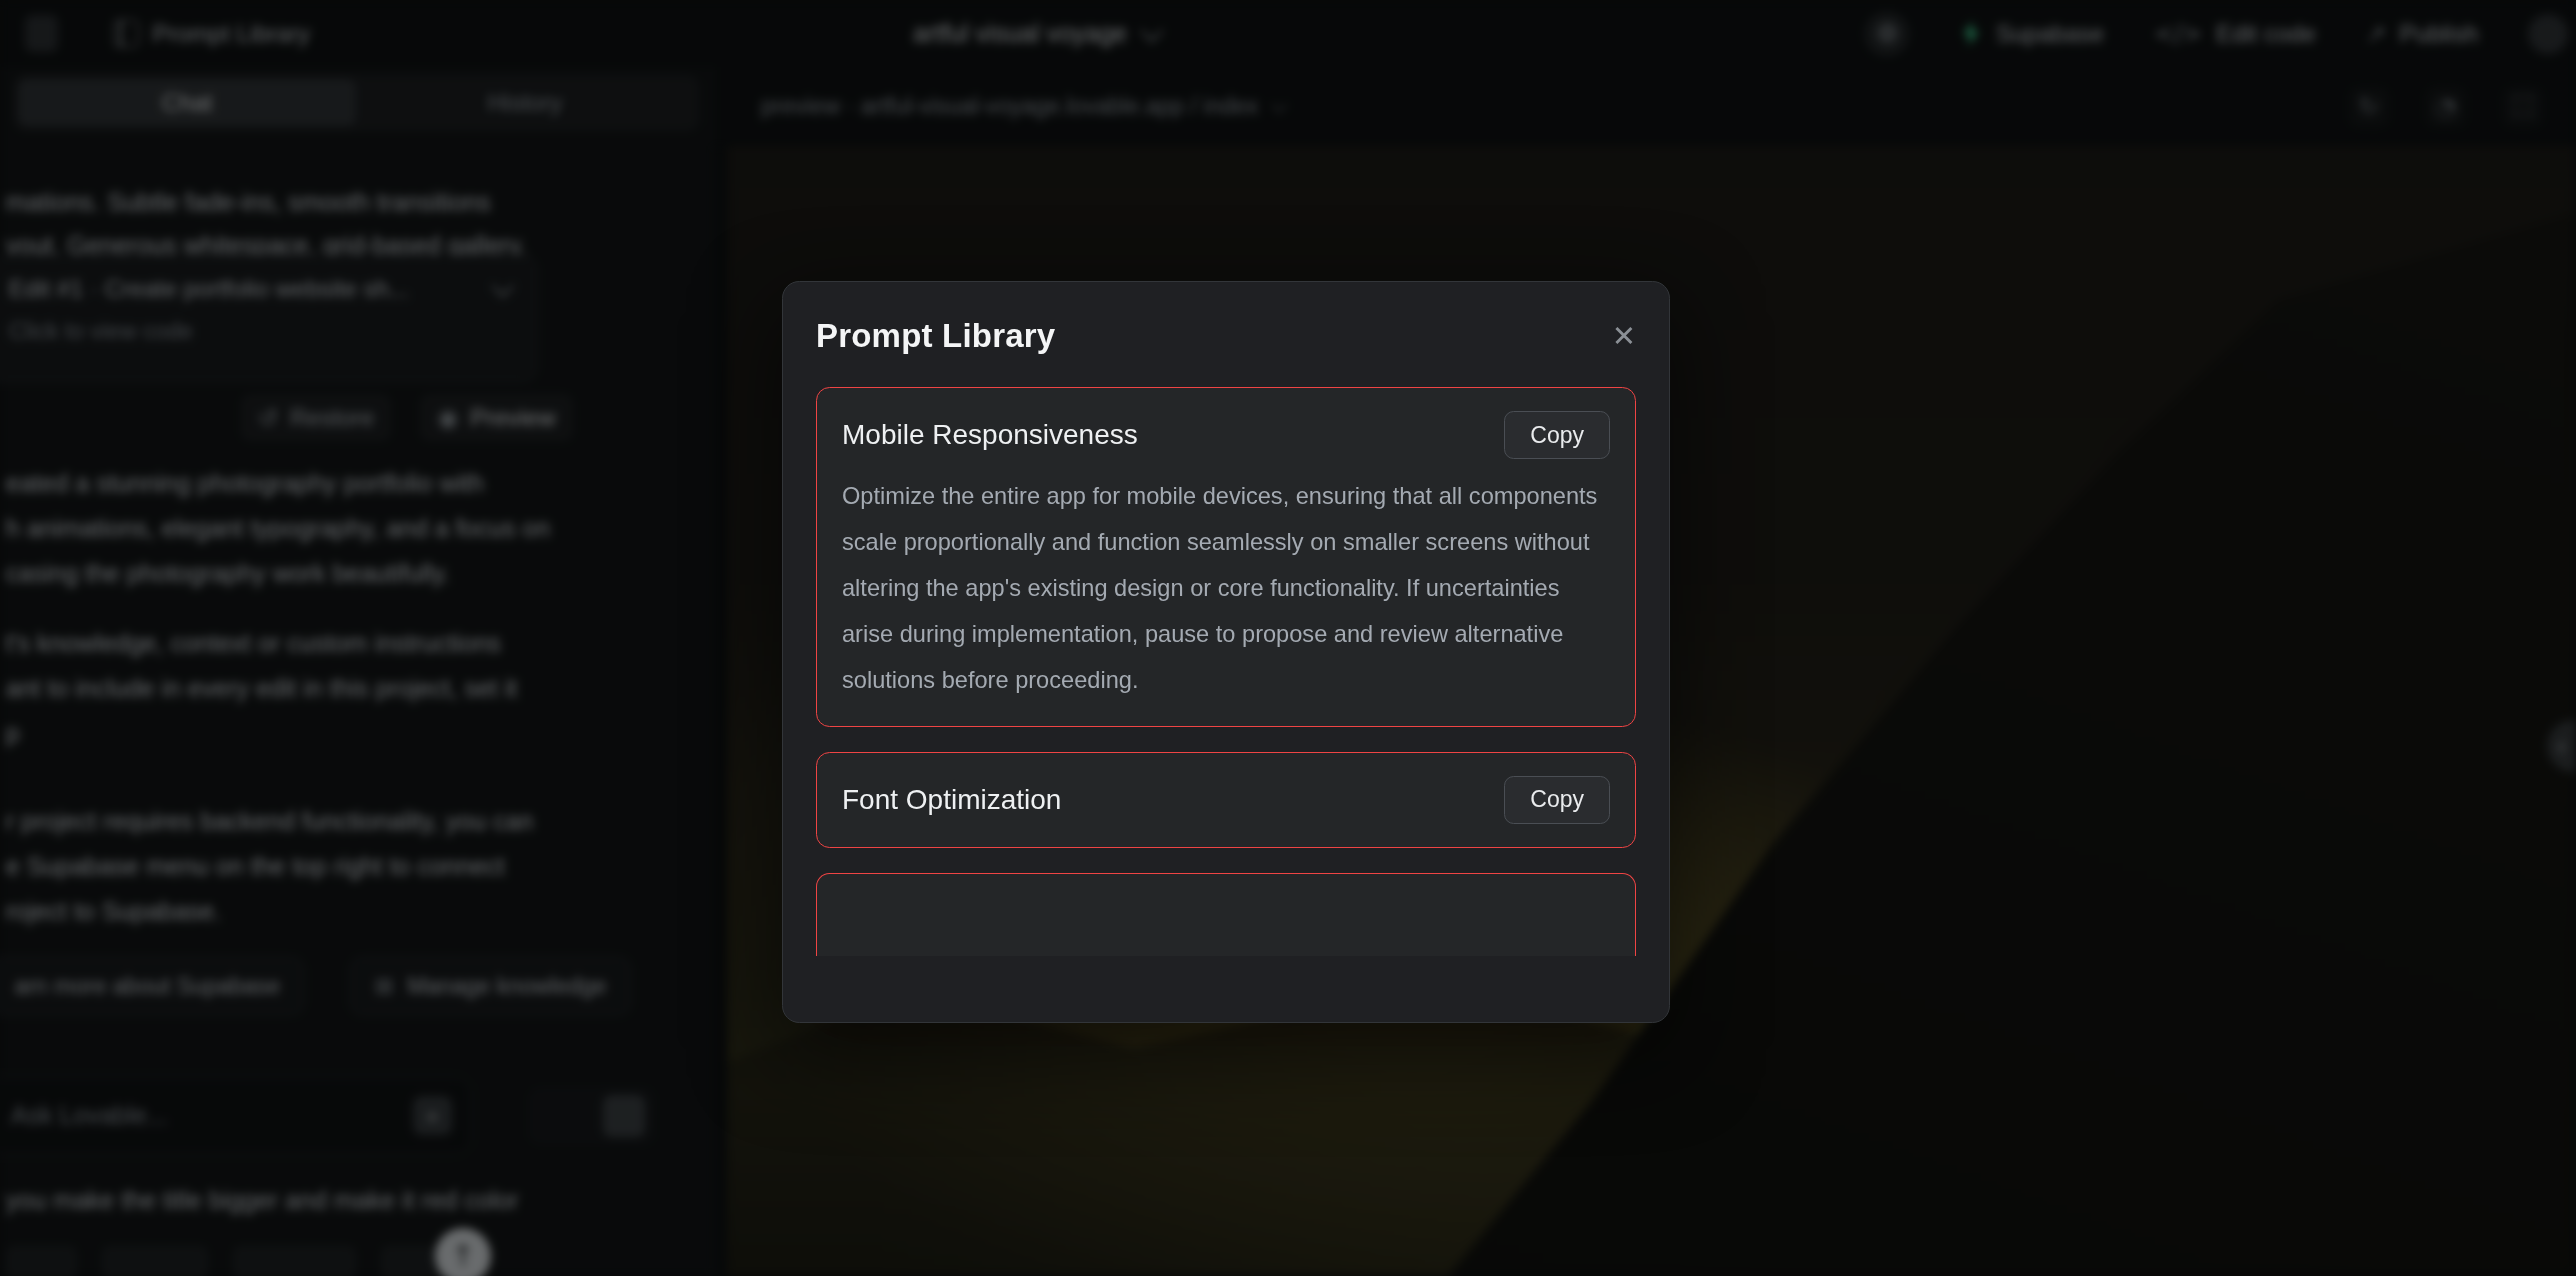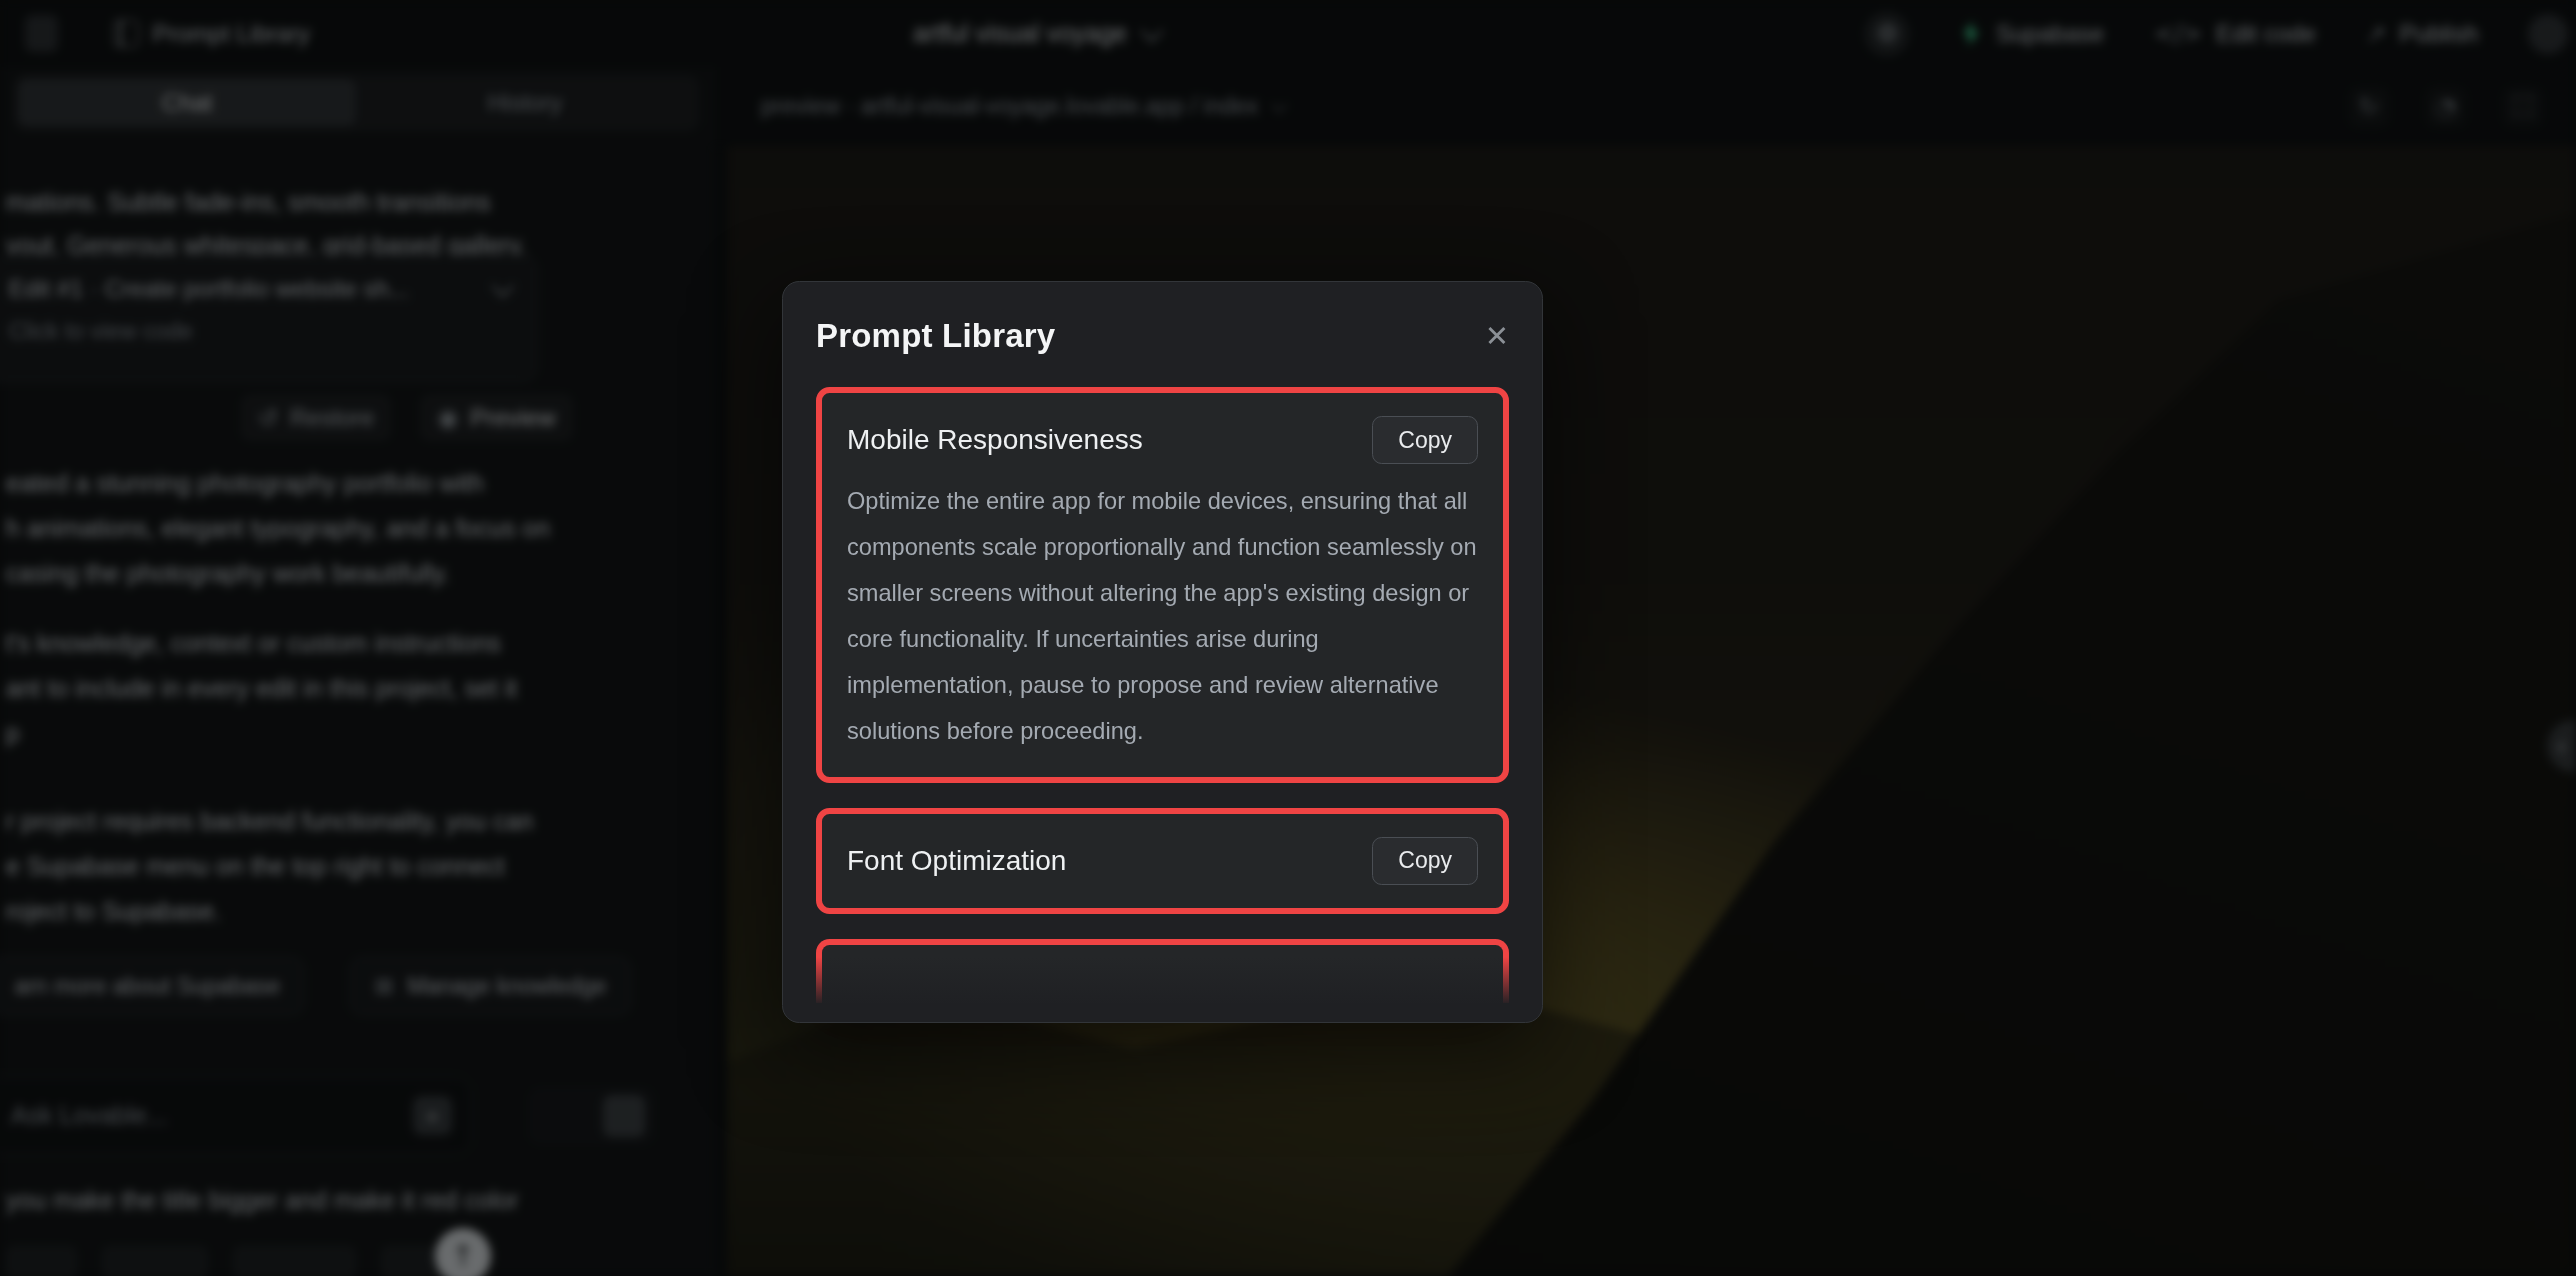--- a/index.html
+++ b/index.html
@@ -73,32 +73,32 @@
       linear-gradient(180deg,#181511 0%,#1b1712 38%,#272213 66%,#2f2d17 84%,#14140b 100%);}
   .mountain{position:absolute;right:0;top:6%;width:62%;height:96%;background:linear-gradient(200deg,#13110d,#0d0c09);
             clip-path:polygon(100% 0,100% 100%,0 100%,14% 82%,30% 58%,46% 38%,60% 22%,74% 8%);}
   .ridge{position:absolute;left:0;bottom:0;width:55%;height:42%;background:#1d1a10;opacity:.55;
          clip-path:polygon(0 100%,100% 100%,100% 55%,70% 38%,40% 52%,18% 40%,0 55%);}
   .panel-handle{position:absolute;right:0;top:720px;width:29px;height:52px;background:#353739;
                 border-radius:27px 0 0 27px;color:#c3c6c9;display:flex;align-items:center;
                 justify-content:center;font-size:23px;}
   
   .overlay{position:absolute;inset:0;background:rgba(4,5,6,.52);}
-  .modal{position:absolute;left:782px;top:281px;width:761px;height:742px;background:#1f2023;
+  .modal{position:absolute;left:782px;top:281px;width:888px;height:742px;background:#1f2023;
          border:1px solid #323539;border-radius:17.3px;box-shadow:0 29px 87px rgba(0,0,0,.6);
          padding:35px 33px 19px;box-sizing:border-box;display:flex;flex-direction:column;}
   .modal-head{display:flex;justify-content:space-between;align-items:center;}
   .modal-title{color:#f4f5f6;font-size:33px;font-weight:600;letter-spacing:0.2px;}
   .modal-close{color:#8b9096;font-size:29px;font-family:"DejaVu Sans",sans-serif;line-height:1;cursor:default;}
   .search{margin-top:29px;height:69px;border:1px solid #4a4e54;border-radius:11.6px;background:#1b1d20;
           color:#bfc4ca;font-size:26px;padding:0 27px;box-sizing:border-box;width:100%;outline:none;
           font-family:"Liberation Sans",sans-serif;}
   .search::placeholder{color:#8f959d;opacity:1;}
   .prompt-list{margin-top:32px;flex:1;display:flex;flex-direction:column;gap:25px;overflow:hidden;position:relative;}
-  .card{border:6px solid #ef4444;border-radius:13.5px;background:#242628;padding:23px 25px;box-sizing:border-box;flex-shrink:0;}
+  .card{border:1px solid #ef4444;border-radius:13.5px;background:#242628;padding:23px 25px;box-sizing:border-box;flex-shrink:0;}
   .card-head{display:flex;justify-content:space-between;align-items:center;}
   .card-title{color:#eef0f2;font-size:28px;font-weight:500;}
   .copy-btn{border:1px solid #4a4e54;border-radius:9.6px;background:#2a2c2f;color:#e9ebed;
             font-size:23px;padding:11.6px 25px;line-height:1;font-family:"Liberation Sans",sans-serif;}
   .card-desc{margin-top:13.5px;color:#a4aab2;font-size:23.6px;line-height:46px;max-width:853px;}
   .card.partial{height:83px;border-bottom:none;border-radius:13.5px 13.5px 0 0;}
   .list-fade{position:absolute;left:-3.9px;right:-3.9px;bottom:0;height:46px;
              background:linear-gradient(180deg,rgba(31,32,35,0),rgba(31,32,35,.95));}
 </style>
 </head>

